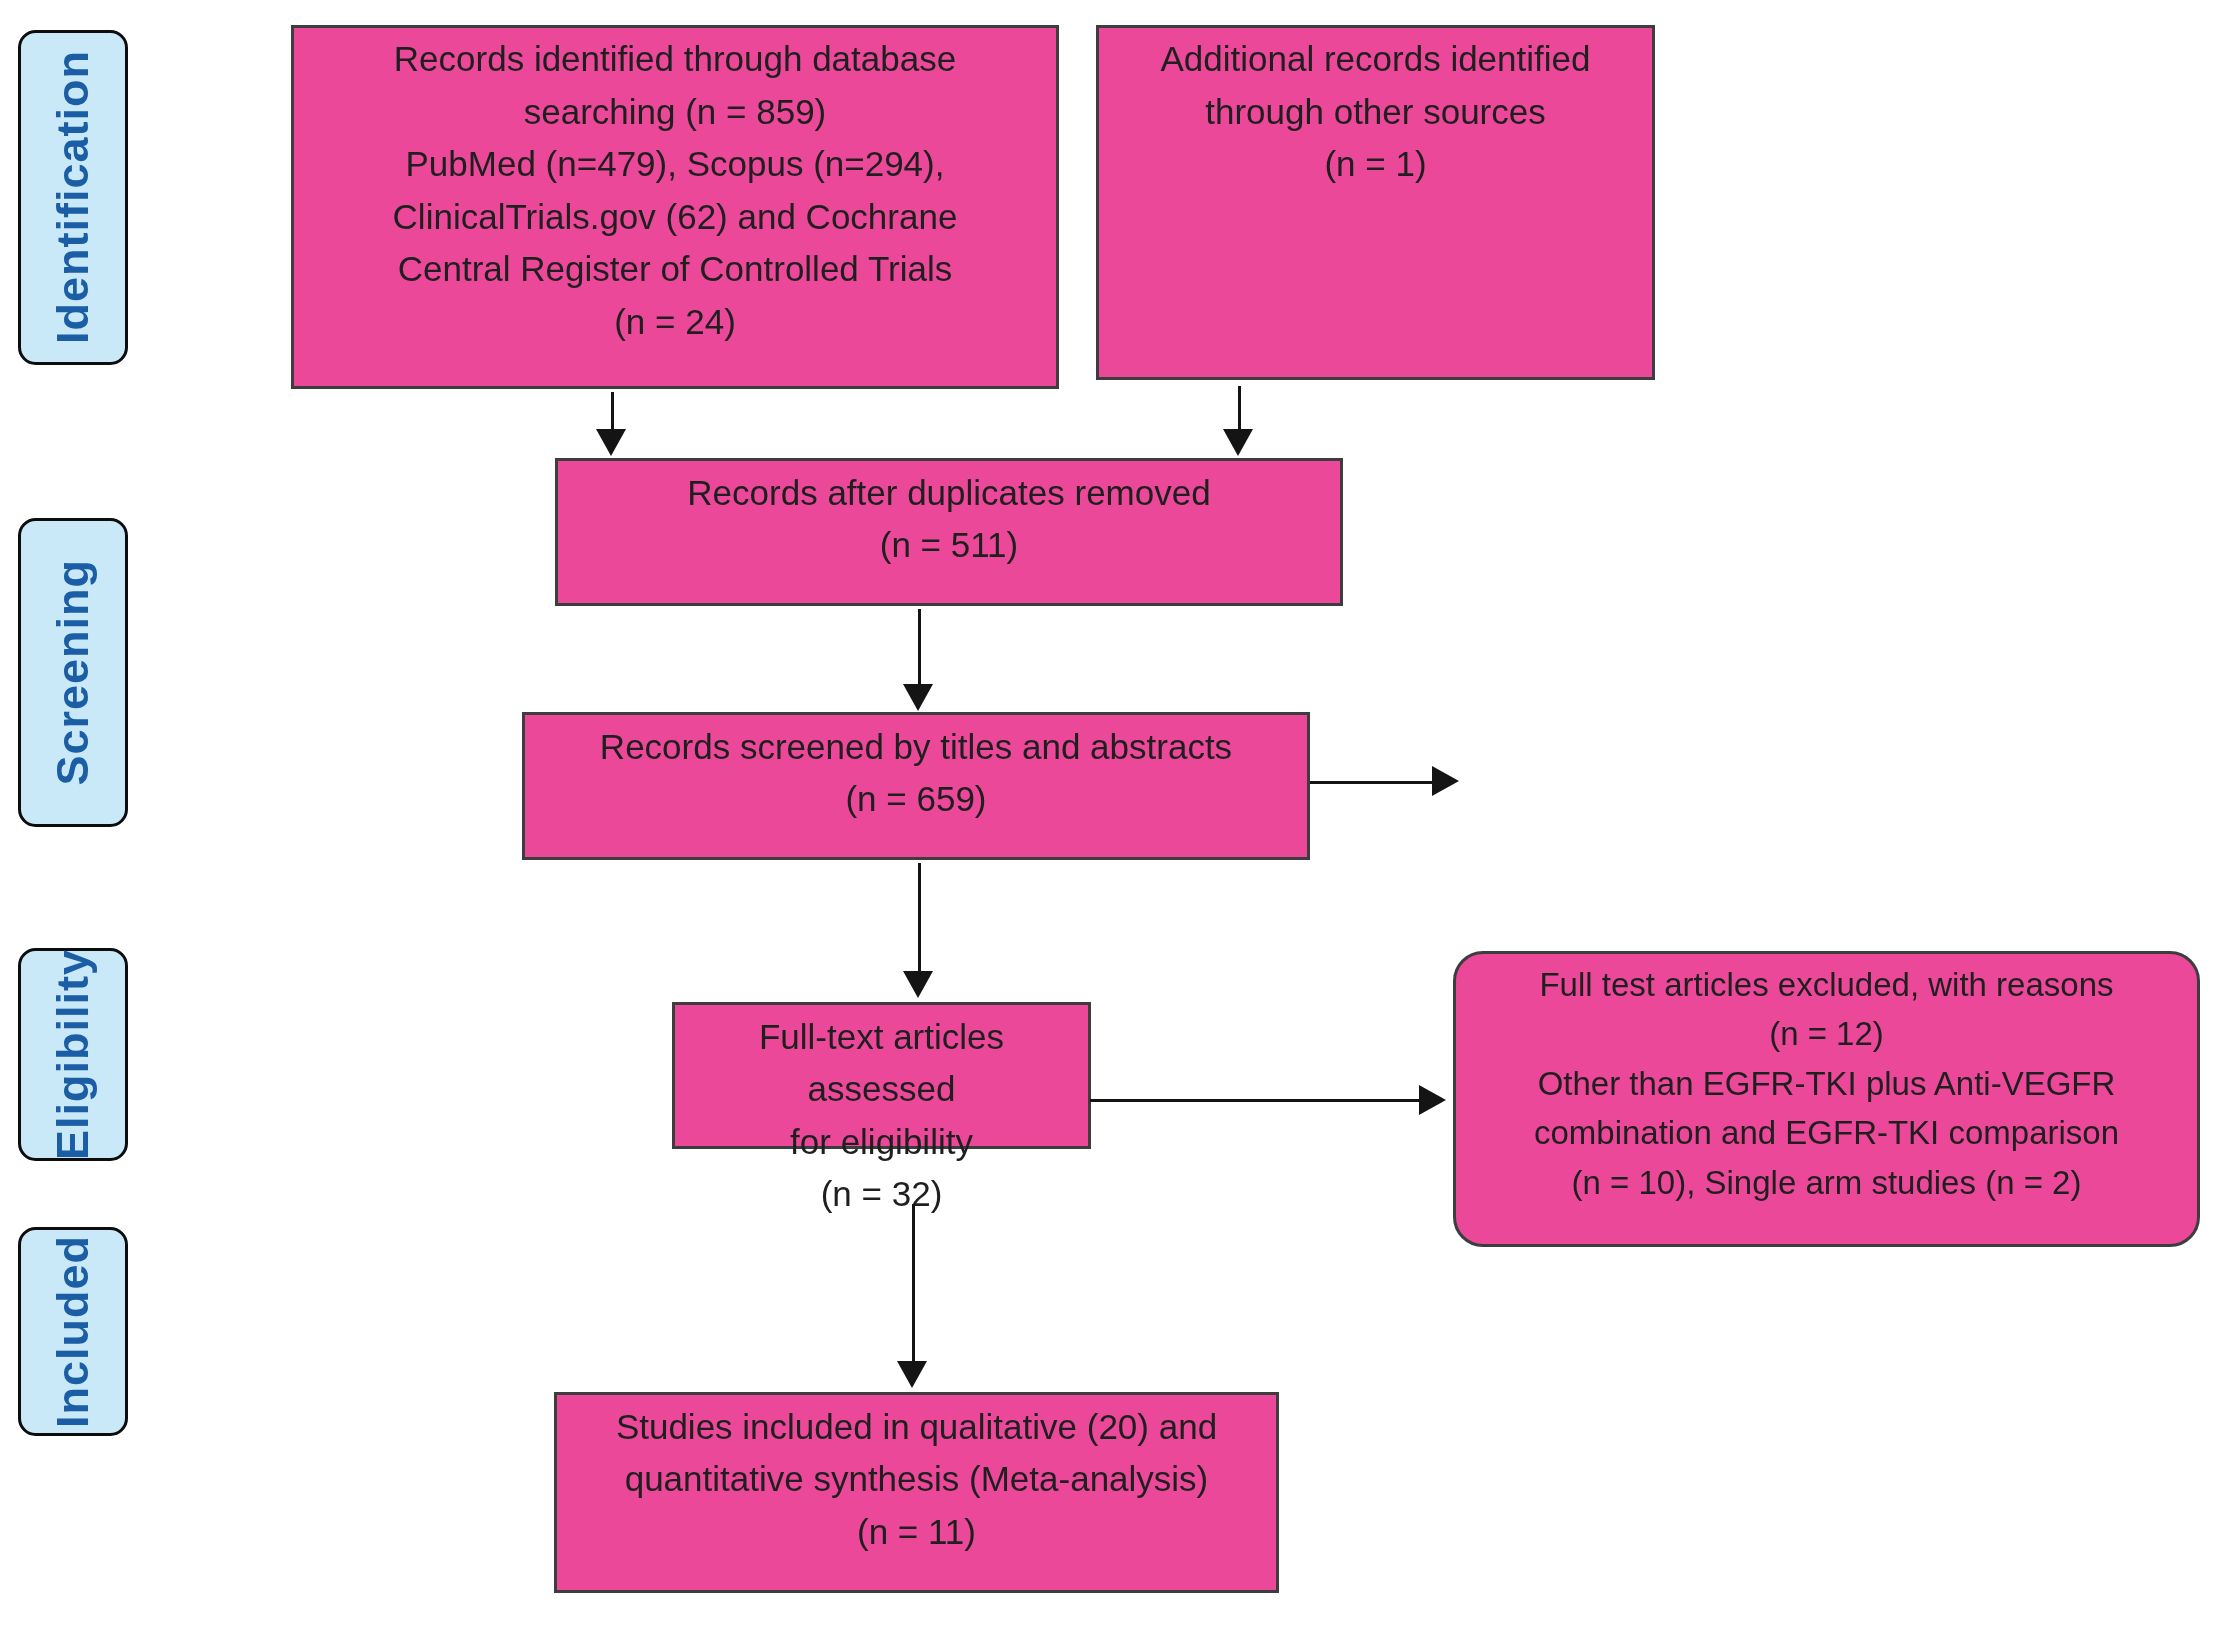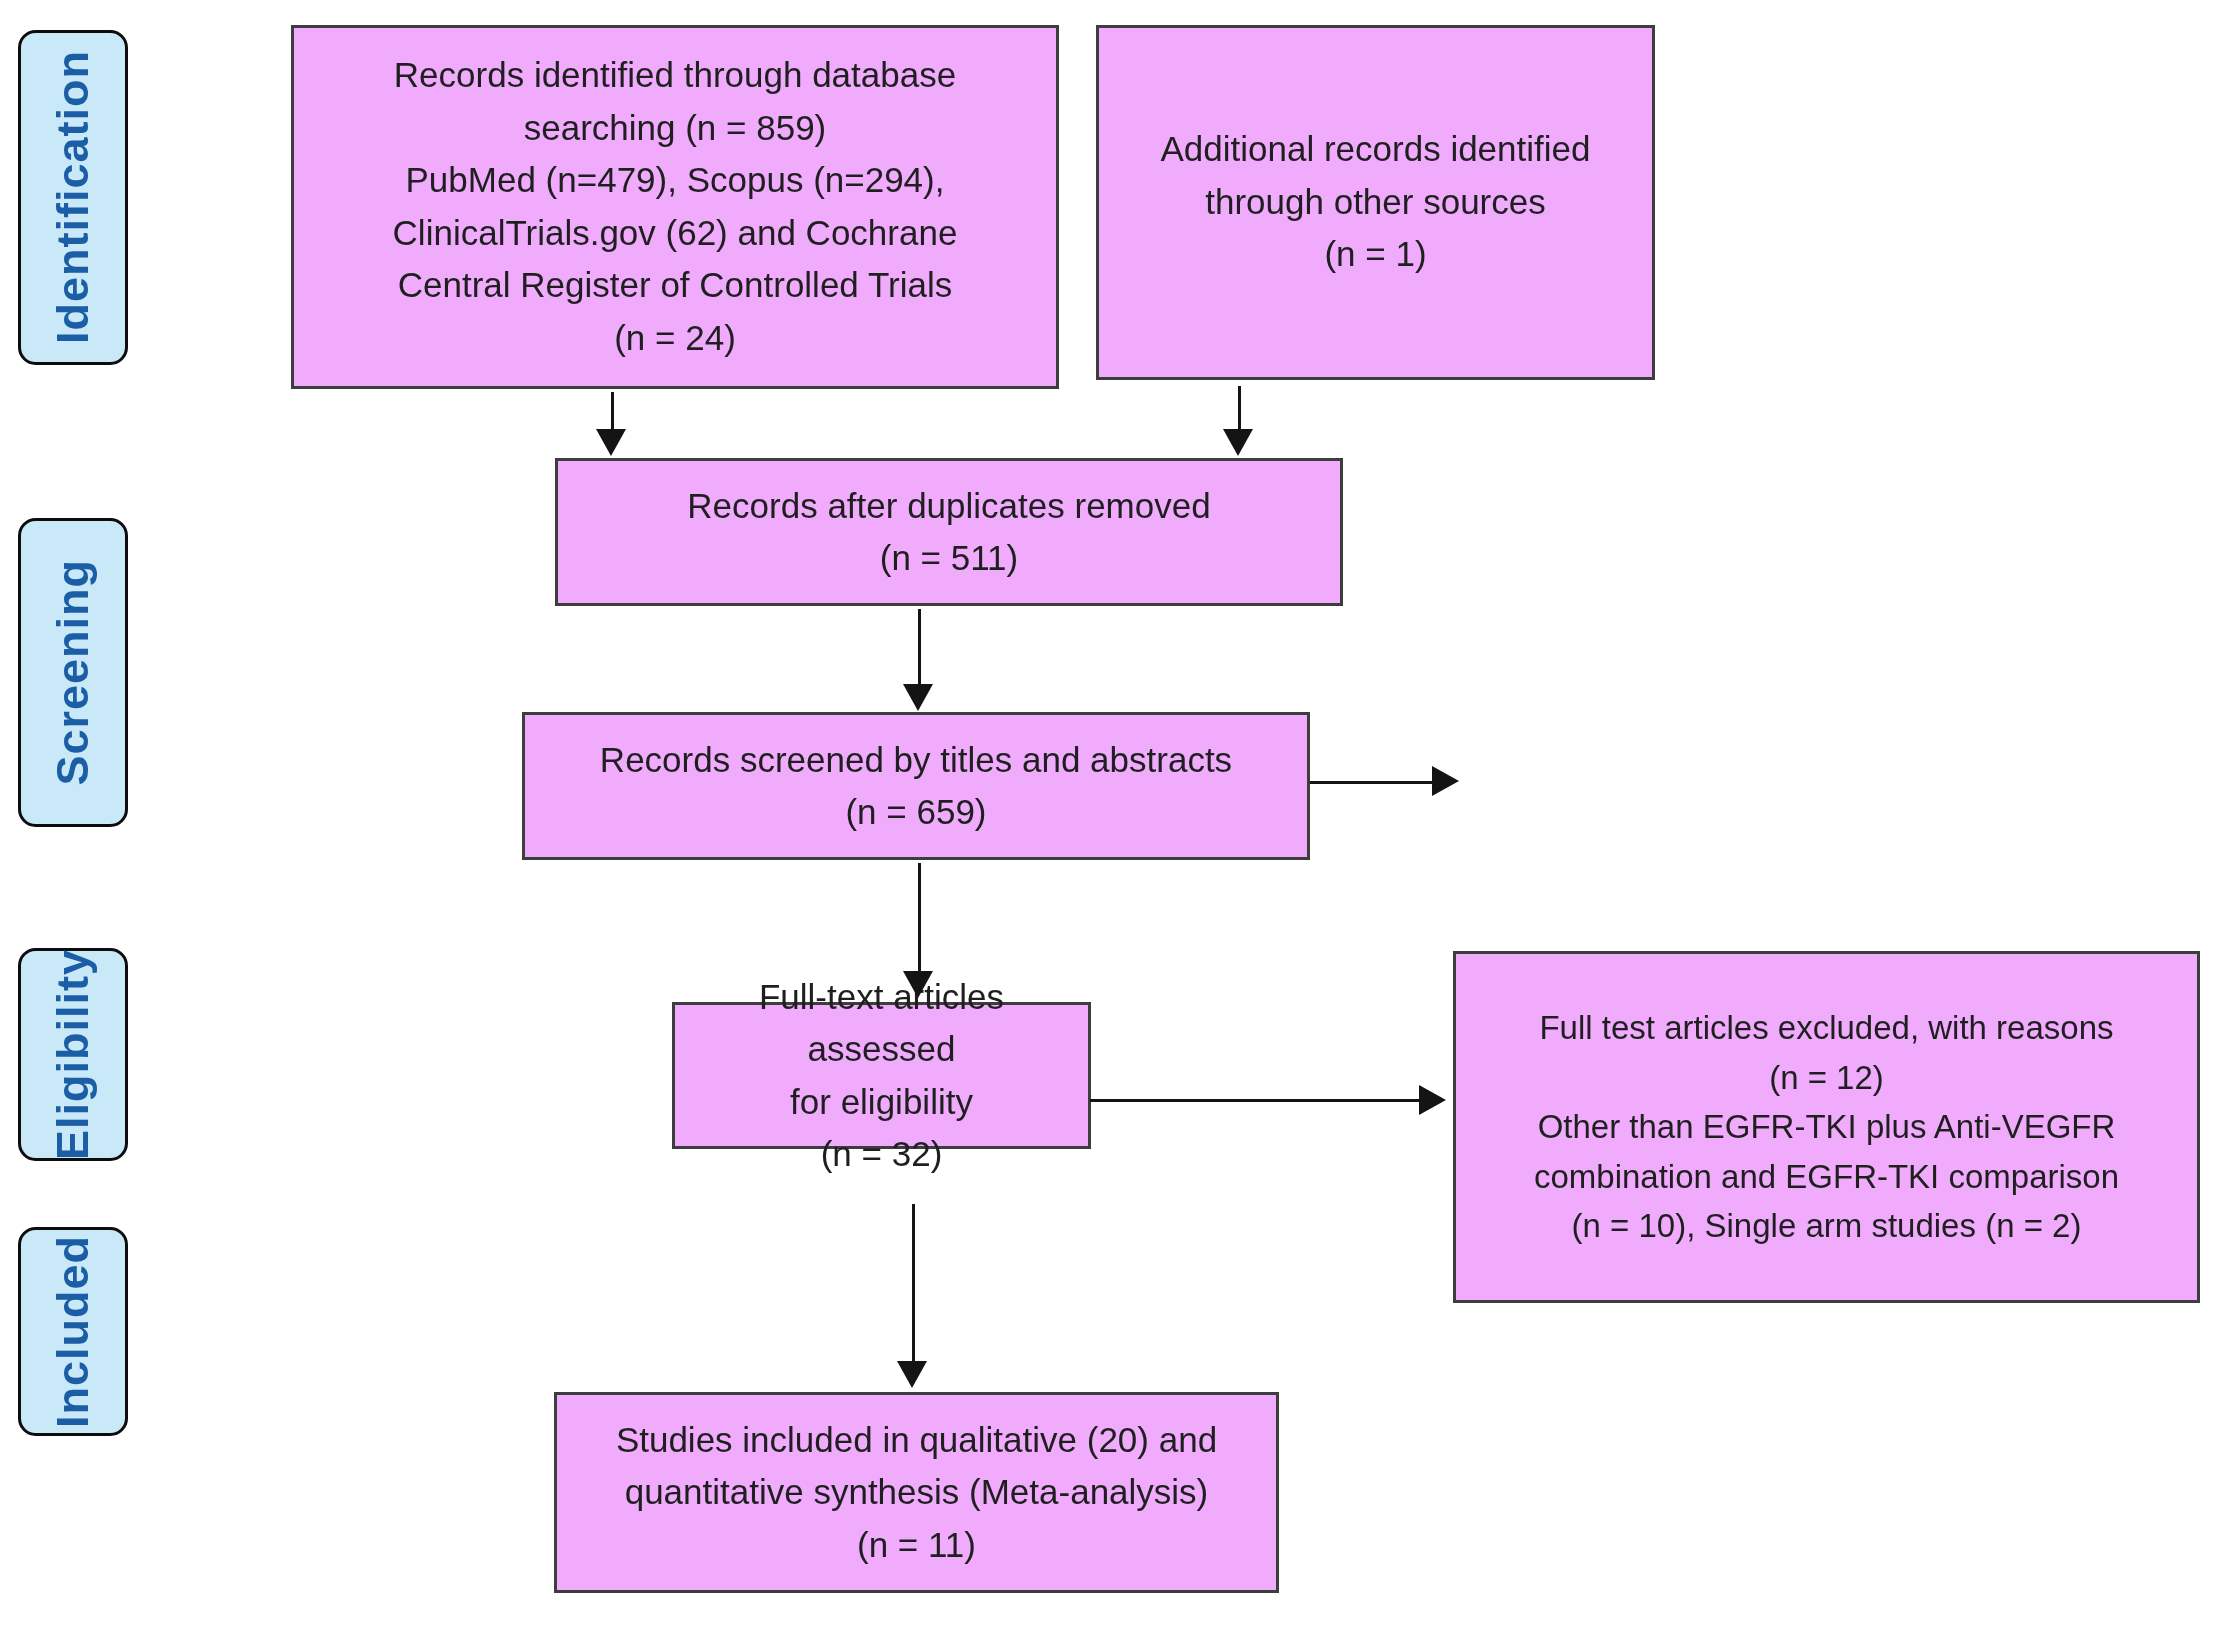--- a/index.html
+++ b/index.html
@@ -30,25 +30,25 @@
     writing-mode: vertical-rl;
     transform: rotate(180deg);
     font-weight: bold;
     font-size: 45px;
     color: #1b5ea6;
     letter-spacing: 1px;
   }
   
   .fbox {
     position: absolute;
-    background: #f0abfc;
+    background: #ec4899;
     border: 3px solid #3d3d3d;
     box-sizing: border-box;
     display: flex;
-    align-items: center;
+    align-items: flex-start;
     justify-content: center;
     text-align: center;
     color: #1f1f1f;
     font-size: 35px;
     line-height: 1.5;
     padding: 5.9px 13.8px;
   }
   .fbox .btext { white-space: pre-line; }
   .fbox.small { font-size: 33px; }
   
@@ -120,21 +120,21 @@
 (n = 659)</span>
   </div>
 
 
   <div class="fbox" style="left:672px; top:1002px; width:419px; height:147px;">
     <span class="btext">Full-text articles assessed
 for eligibility
 (n = 32)</span>
   </div>
 
-  <div class="fbox small" style="left:1453px; top:951px; width:747px; height:352px;">
+  <div class="fbox small" style="left:1453px; top:951px; width:747px; height:296px;border-radius:30px;">
     <span class="btext">Full test articles excluded, with reasons
 (n = 12)
 Other than EGFR-TKI plus Anti-VEGFR
 combination and EGFR-TKI comparison
 (n = 10), Single arm studies (n = 2)</span>
   </div>
 
   <div class="fbox" style="left:554px; top:1392px; width:725px; height:201px;">
     <span class="btext">Studies included in qualitative (20) and
 quantitative synthesis (Meta-analysis)

